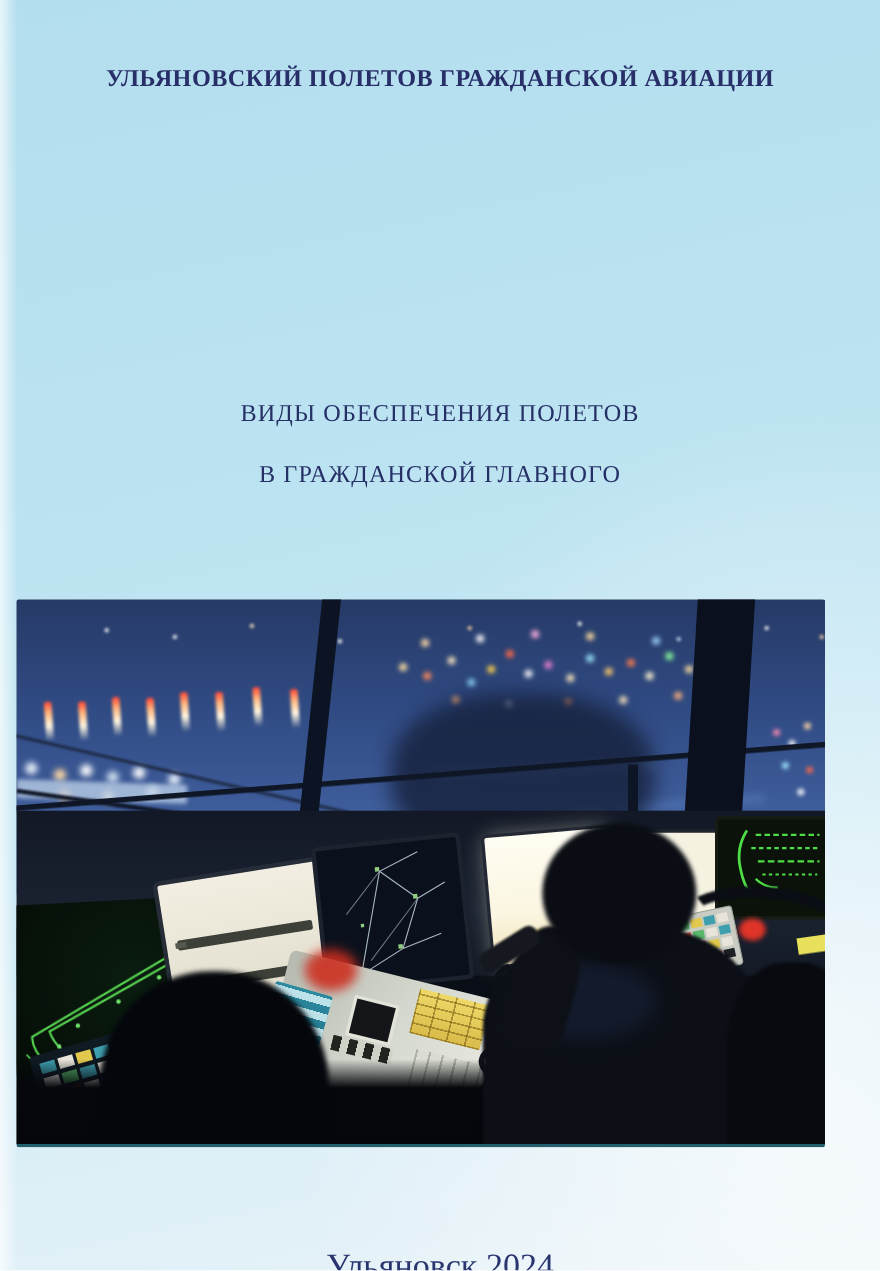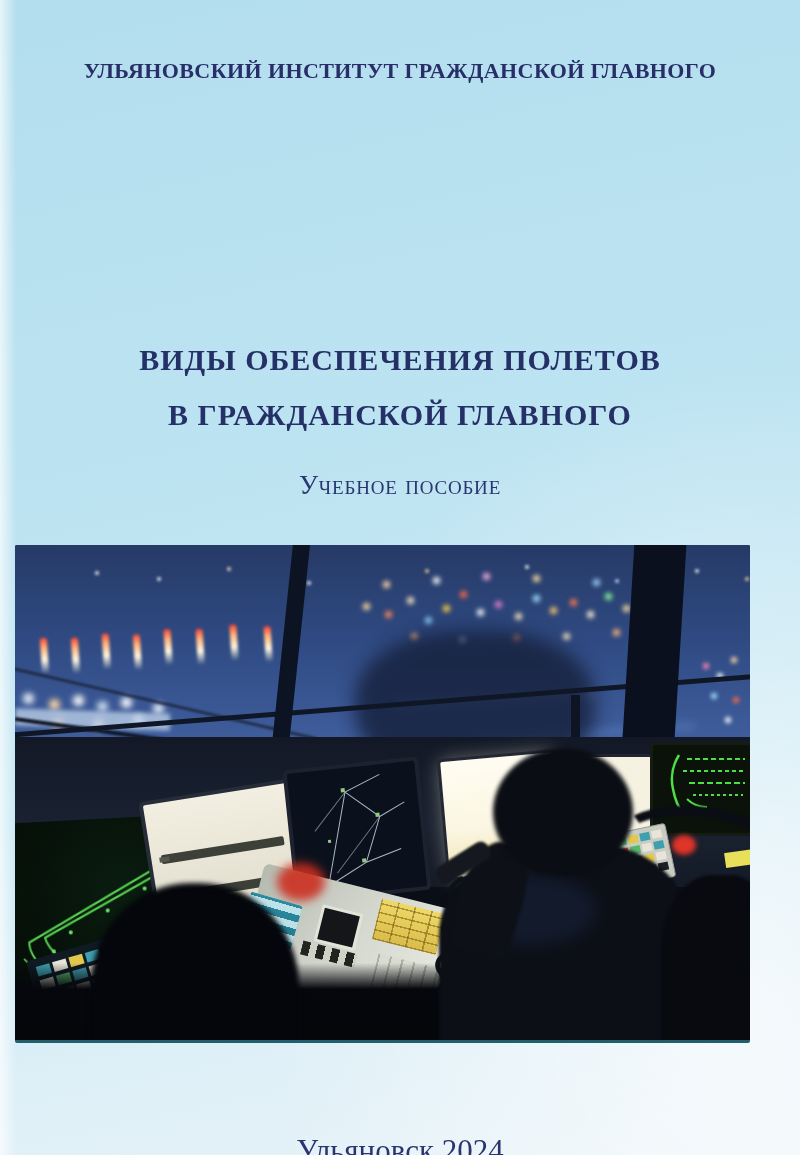--- a/index.html
+++ b/index.html
@@ -6,21 +6,21 @@
   body{width:800px;height:1155px;font-family:"Liberation Serif","DejaVu Serif",serif;}
   .cover{
     position:relative;width:800px;height:1155px;overflow:hidden;
     background:
       radial-gradient(ellipse at 92% 88%, rgba(255,255,255,.65), rgba(255,255,255,0) 45%),
       linear-gradient(90deg, rgba(255,255,255,.7) 0px, rgba(255,255,255,0) 16px),
       linear-gradient(168deg,#b3deee 0%,#bce3f1 38%,#c8e8f4 62%,#ddeff7 82%,#e9f3f8 100%);
   }
   .txt{position:absolute;left:0;width:800px;text-align:center;color:#273069;}
   .inst{top:52px;font-size:22px;font-weight:700;line-height:37px;letter-spacing:.4px;color:#272e68;}
-  .title{top:332px;font-size:30px;font-weight:700;line-height:55px;letter-spacing:1px;color:#253067;}
+  .title{top:348px;font-size:22px;font-weight:400;line-height:55px;letter-spacing:1px;color:#253067;}
   .subtitle{top:470px;font-size:27px;font-variant:small-caps;letter-spacing:.8px;font-weight:500;color:#2a366f;}
   .imprint{top:1086px;font-size:31px;color:#29356f;margin-top:47px;}
 
   
   .photo{position:absolute;left:15px;top:545px;width:735px;height:495px;overflow:hidden;
          background:#0a0e16;border-radius:2px;border-bottom:3px solid rgba(47,150,165,.6);}
   .photo *{position:absolute;}
   .view{left:0;top:0;width:735px;height:268px;
         background:linear-gradient(180deg,#263a66 0%,#2f4a82 35%,#3a5794 60%,#41619f 80%,#3a5590 100%);}
   .dkblob{left:340px;top:85px;width:240px;height:150px;background:#17223e;border-radius:45%;
@@ -151,29 +151,28 @@
   .floor{left:0;top:418px;width:735px;height:77px;
          background:linear-gradient(180deg,rgba(5,7,12,0) 0,#05070c 26px,#04060a 100%);}
   svg{overflow:visible;}
 </style>
 </head>
 <body>
 
 <div class="cover">
 
   <div class="txt inst">
-    <div>УЛЬЯНОВСКИЙ ИНСТИТУТ ГРАЖДАНСКОЙ ГЛАВНОГО</div>
+    <div>УЛЬЯНОВСКИЙ ПОЛЕТОВ ГРАЖДАНСКОЙ АВИАЦИИ</div>
   </div>
 
   <div class="txt title">
     <div>ВИДЫ ОБЕСПЕЧЕНИЯ ПОЛЕТОВ</div>
     <div>В ГРАЖДАНСКОЙ ГЛАВНОГО</div>
   </div>
 
-  <div class="txt subtitle">Учебное пособие</div>
 
   <div class="photo">
     <div class="view"></div>
     <div class="li-far"></div>
     <div class="li-term"></div>
     <div class="li-right"></div>
     <div class="li-bld"></div>
     <div class="bld-strip"></div>
     <div class="apron1"></div>
     <div class="apron2"></div>

